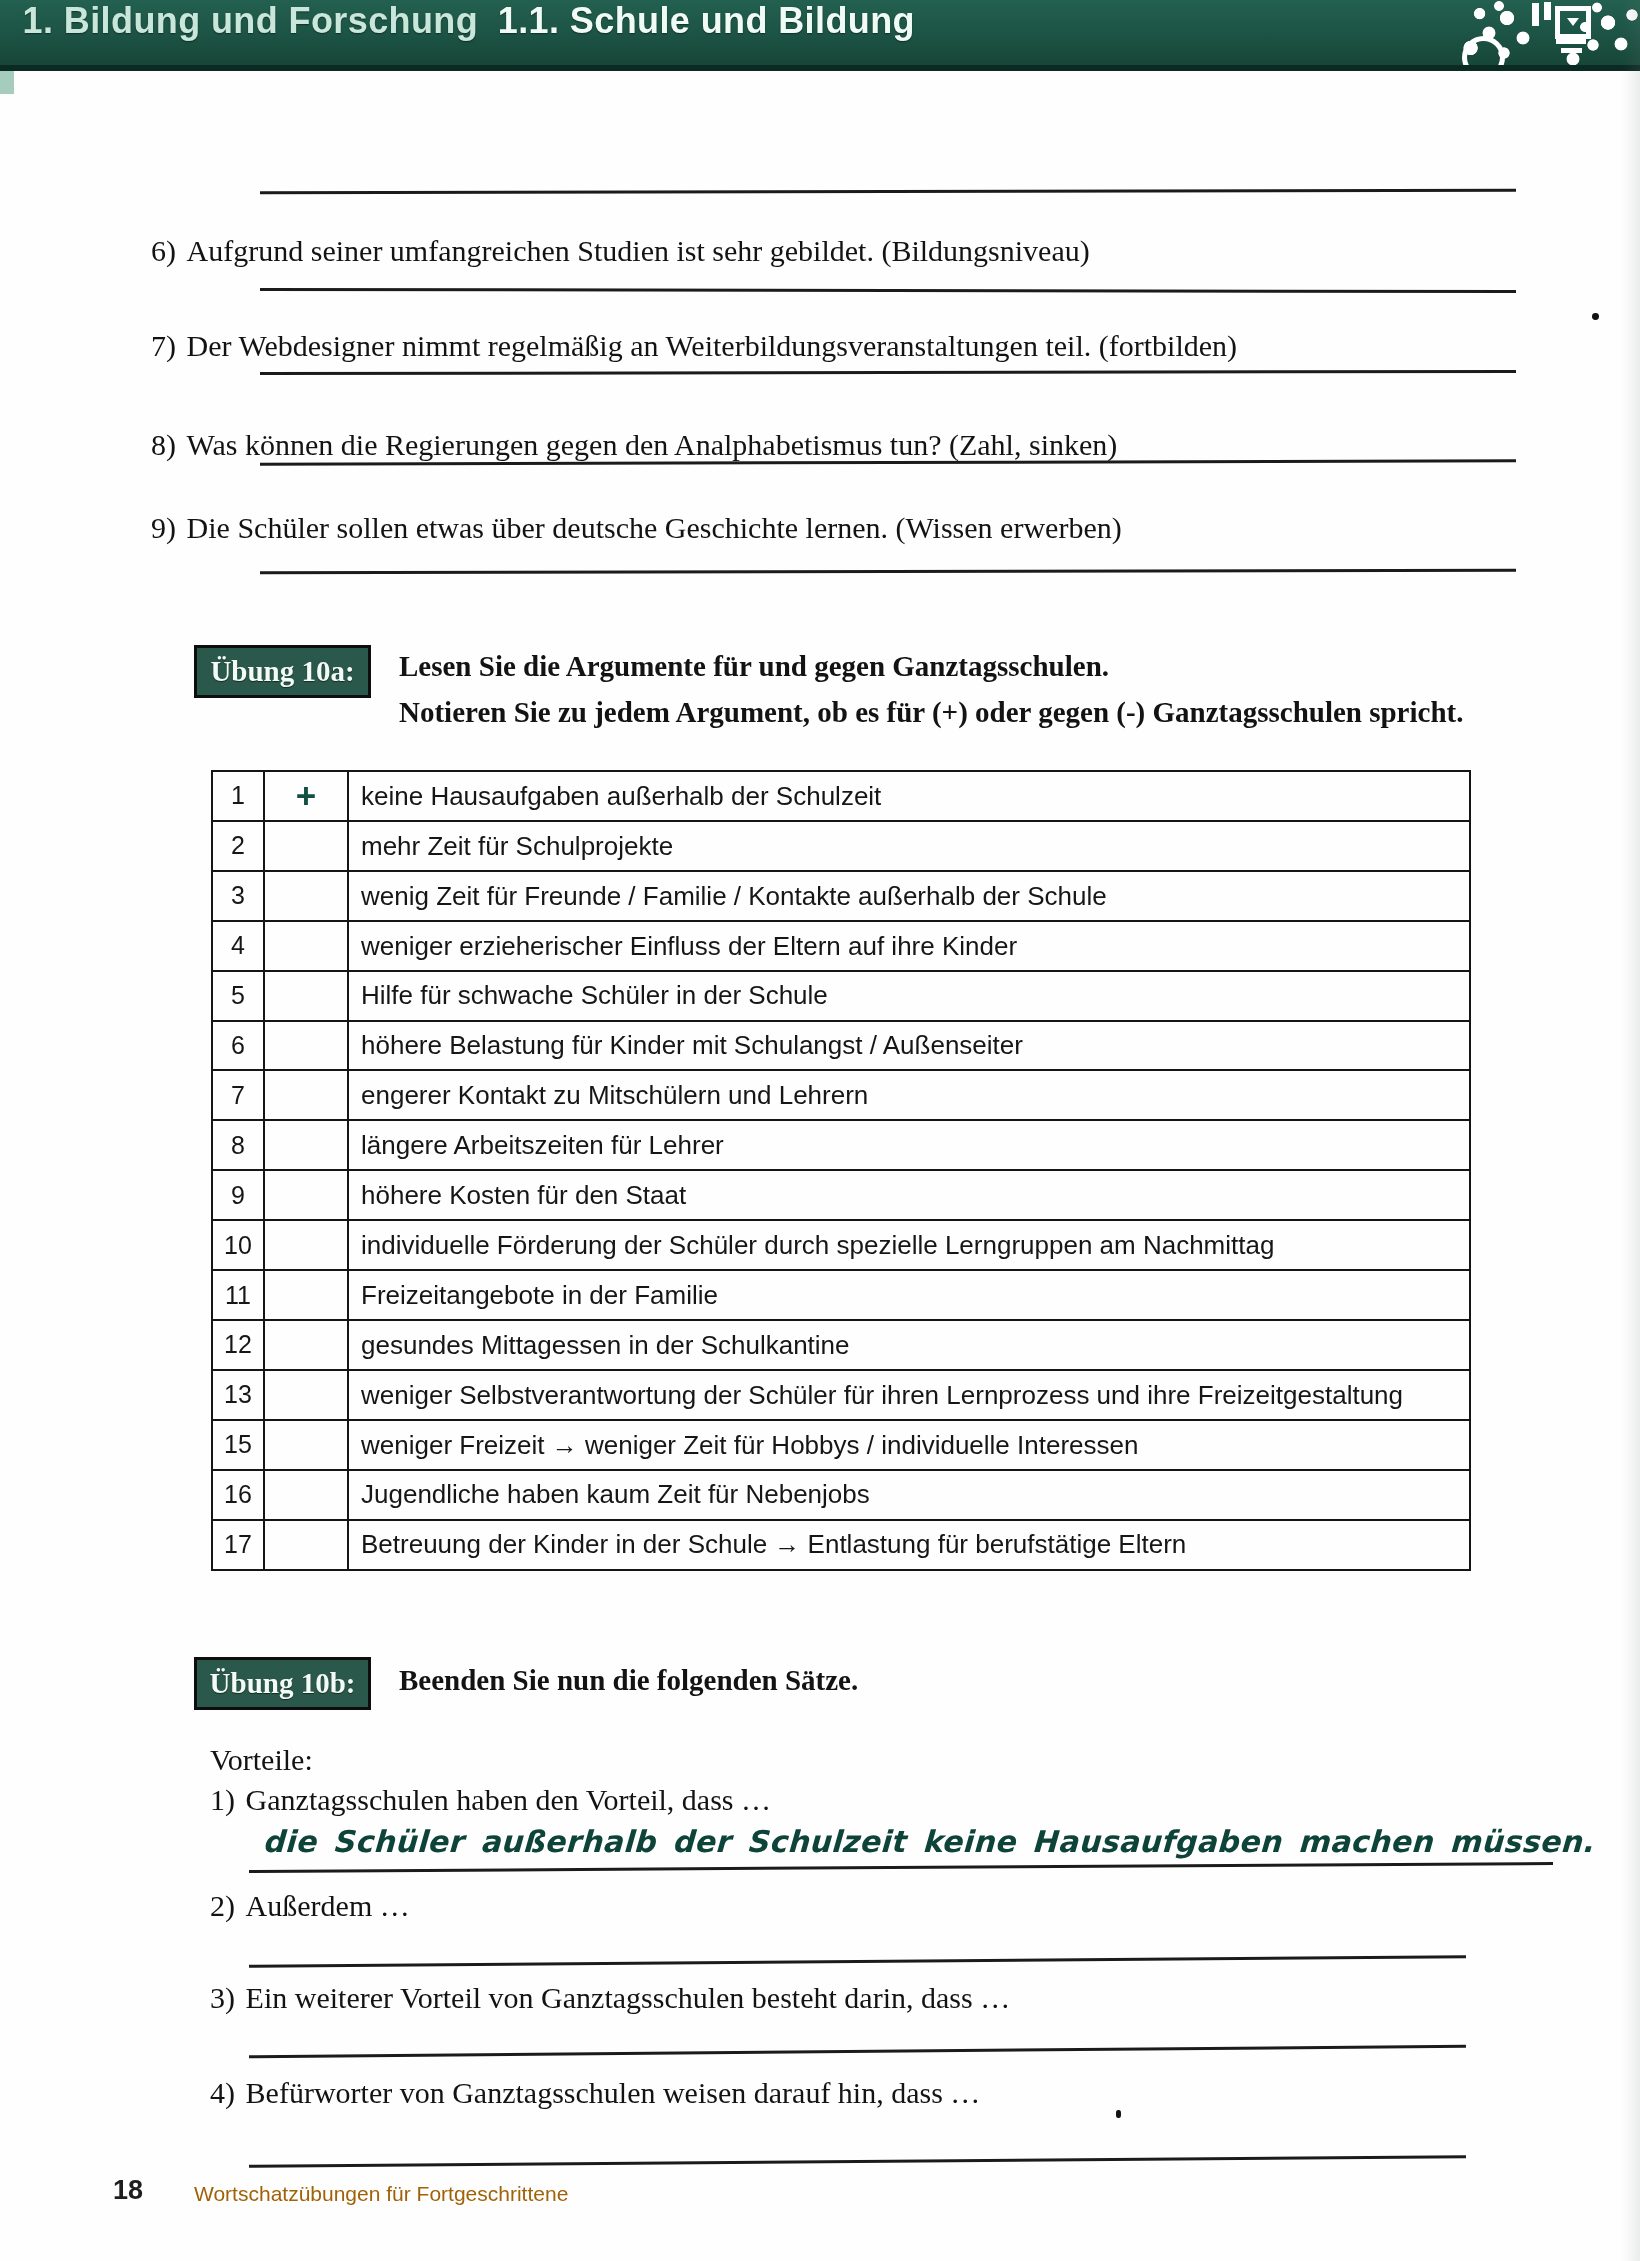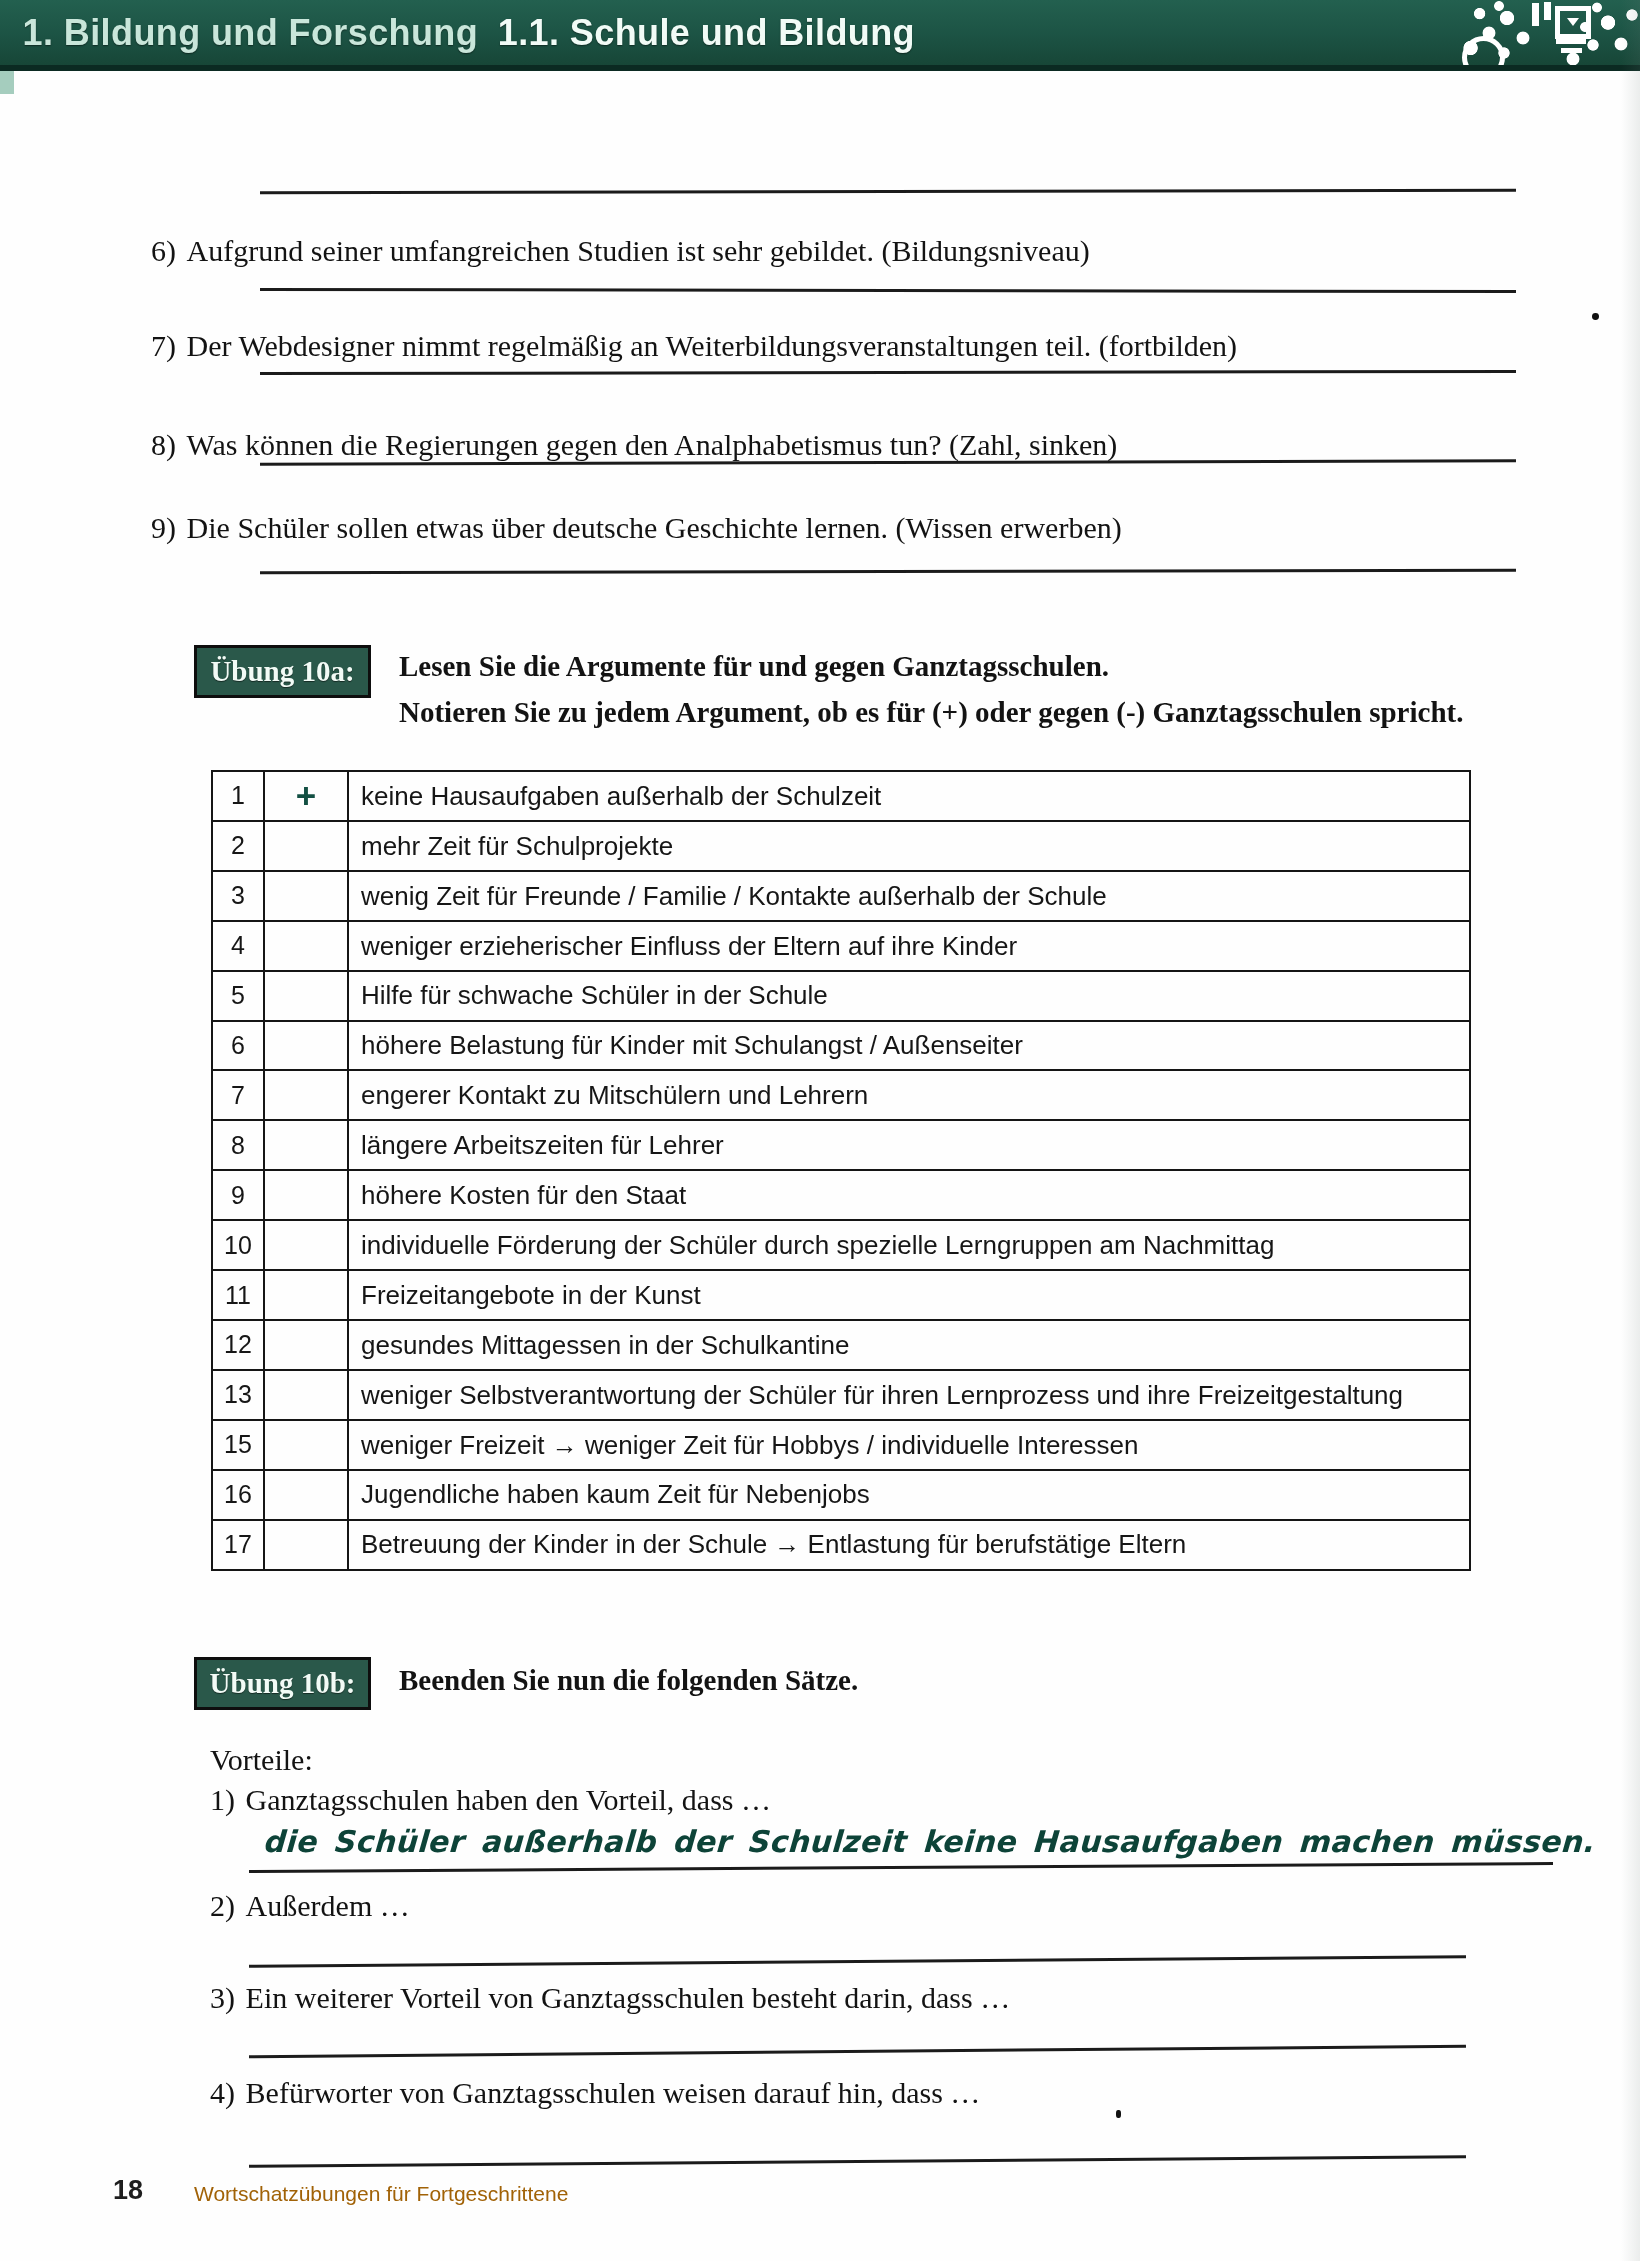--- a/index.html
+++ b/index.html
@@ -9,21 +9,21 @@
     font-family:"Liberation Serif", serif;
     color:#131313;
   }
   
   .header-bar{
     position:absolute;left:0;top:0;width:1641px;height:65px;
     background:linear-gradient(180deg,#23604f 0%,#1c5344 55%,#174637 100%);
     border-bottom:6px solid #0b2a22;
   }
   .header-title{
-    position:absolute;left:22.6px;top:0;height:65px;display:flex;align-items:center;gap:19.6px;
+    position:absolute;left:22.6px;top:0;height:65px;display:flex;align-items:flex-start;gap:19.6px;
     font-family:"Liberation Sans", sans-serif;font-weight:bold;font-size:36px;letter-spacing:0.4px;
     white-space:nowrap;
   }
   .header-chapter{color:#c9e6da;text-shadow:0 0.8px 1.5px rgba(0,0,0,.45);}
   .header-section{color:#f1fbf6;text-shadow:0 0.8px 1.5px rgba(0,0,0,.45);}
   .ornament{
     position:absolute;left:1460px;top:0;width:181px;height:65px;overflow:hidden;
     background-image:
       radial-gradient(circle at 10.6px 48px, #fff 6.8px, transparent 7.5px),
       radial-gradient(circle at 29px 33px, #fff 6px, transparent 6.8px),
@@ -192,21 +192,21 @@
           <td class="c-text">höhere Kosten für den Staat</td>
         </tr>
       <tr>
           <td class="c-num">10</td>
           <td class="c-mark"></td>
           <td class="c-text">individuelle Förderung der Schüler durch spezielle Lerngruppen am Nachmittag</td>
         </tr>
       <tr>
           <td class="c-num">11</td>
           <td class="c-mark"></td>
-          <td class="c-text">Freizeitangebote in der Kunst</td>
+          <td class="c-text">Freizeitangebote in der Familie</td>
         </tr>
       <tr>
           <td class="c-num">12</td>
           <td class="c-mark"></td>
           <td class="c-text">gesundes Mittagessen in der Schulkantine</td>
         </tr>
       <tr>
           <td class="c-num">13</td>
           <td class="c-mark"></td>
           <td class="c-text">weniger Selbstverantwortung der Schüler für ihren Lernprozess und ihre Freizeitgestaltung</td>

